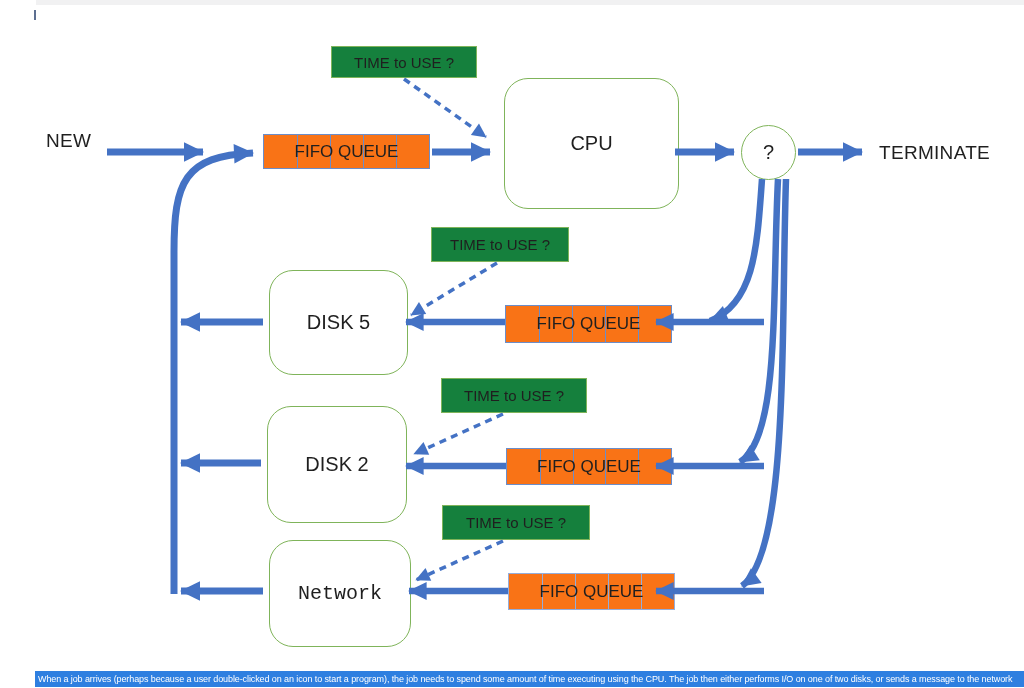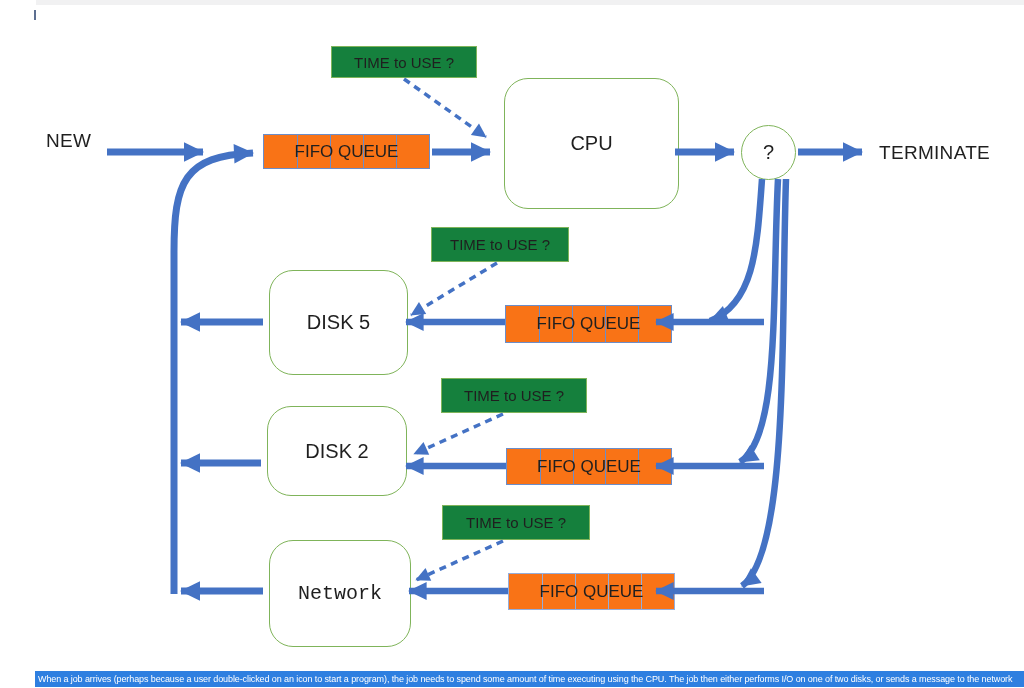--- a/index.html
+++ b/index.html
@@ -131,21 +131,21 @@
       <i class="cell c4"></i>
     <span class="qlabel">FIFO QUEUE</span>
   </div>
 
   <div class="node" style="left:498px;top:78px;width:175px;height:131px;">
     <span>CPU</span>
   </div>
   <div class="node" style="left:263px;top:270px;width:139px;height:105px;">
     <span>DISK 5</span>
   </div>
-  <div class="node" style="left:261px;top:406px;width:140px;height:90px;">
+  <div class="node" style="left:261px;top:406px;width:140px;height:117px;">
     <span>DISK 2</span>
   </div>
   <div class="node" style="left:263px;top:540px;width:142px;height:107px;font-family:Liberation Mono, monospace;">
     <span>Network</span>
   </div>
 
   <div class="circle" style="left:741px;top:125px;width:55px;height:55px;">
     <span>?</span>
   </div>
 

